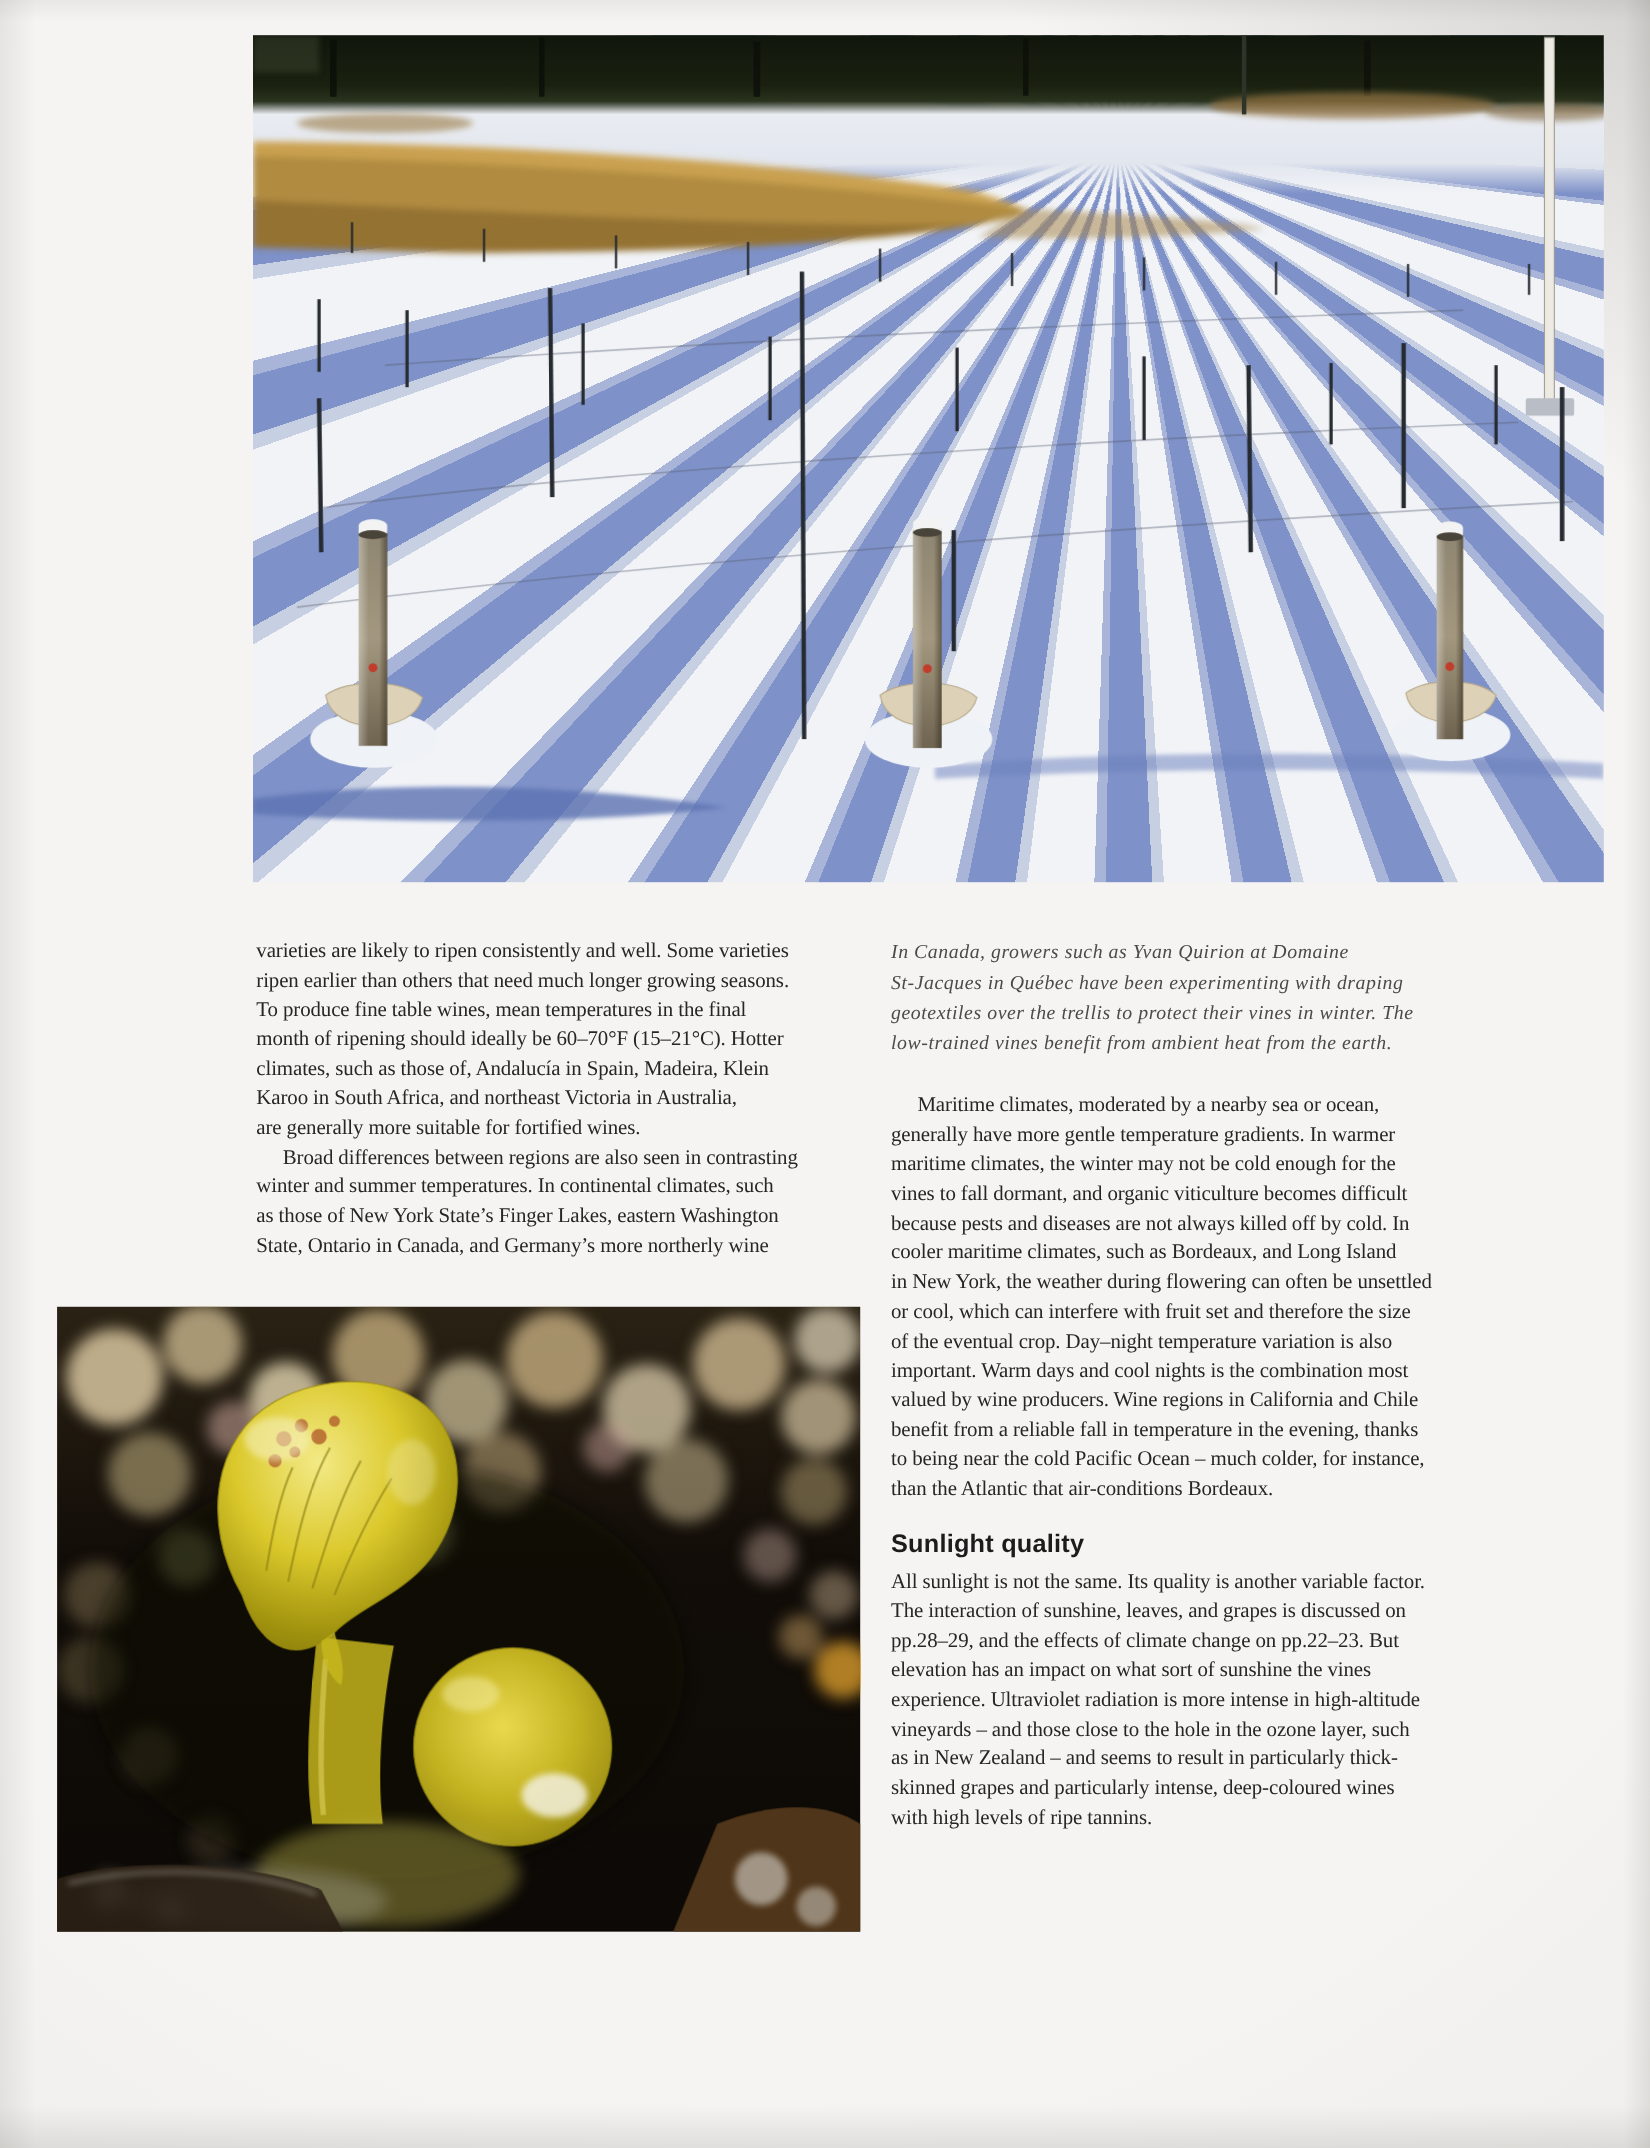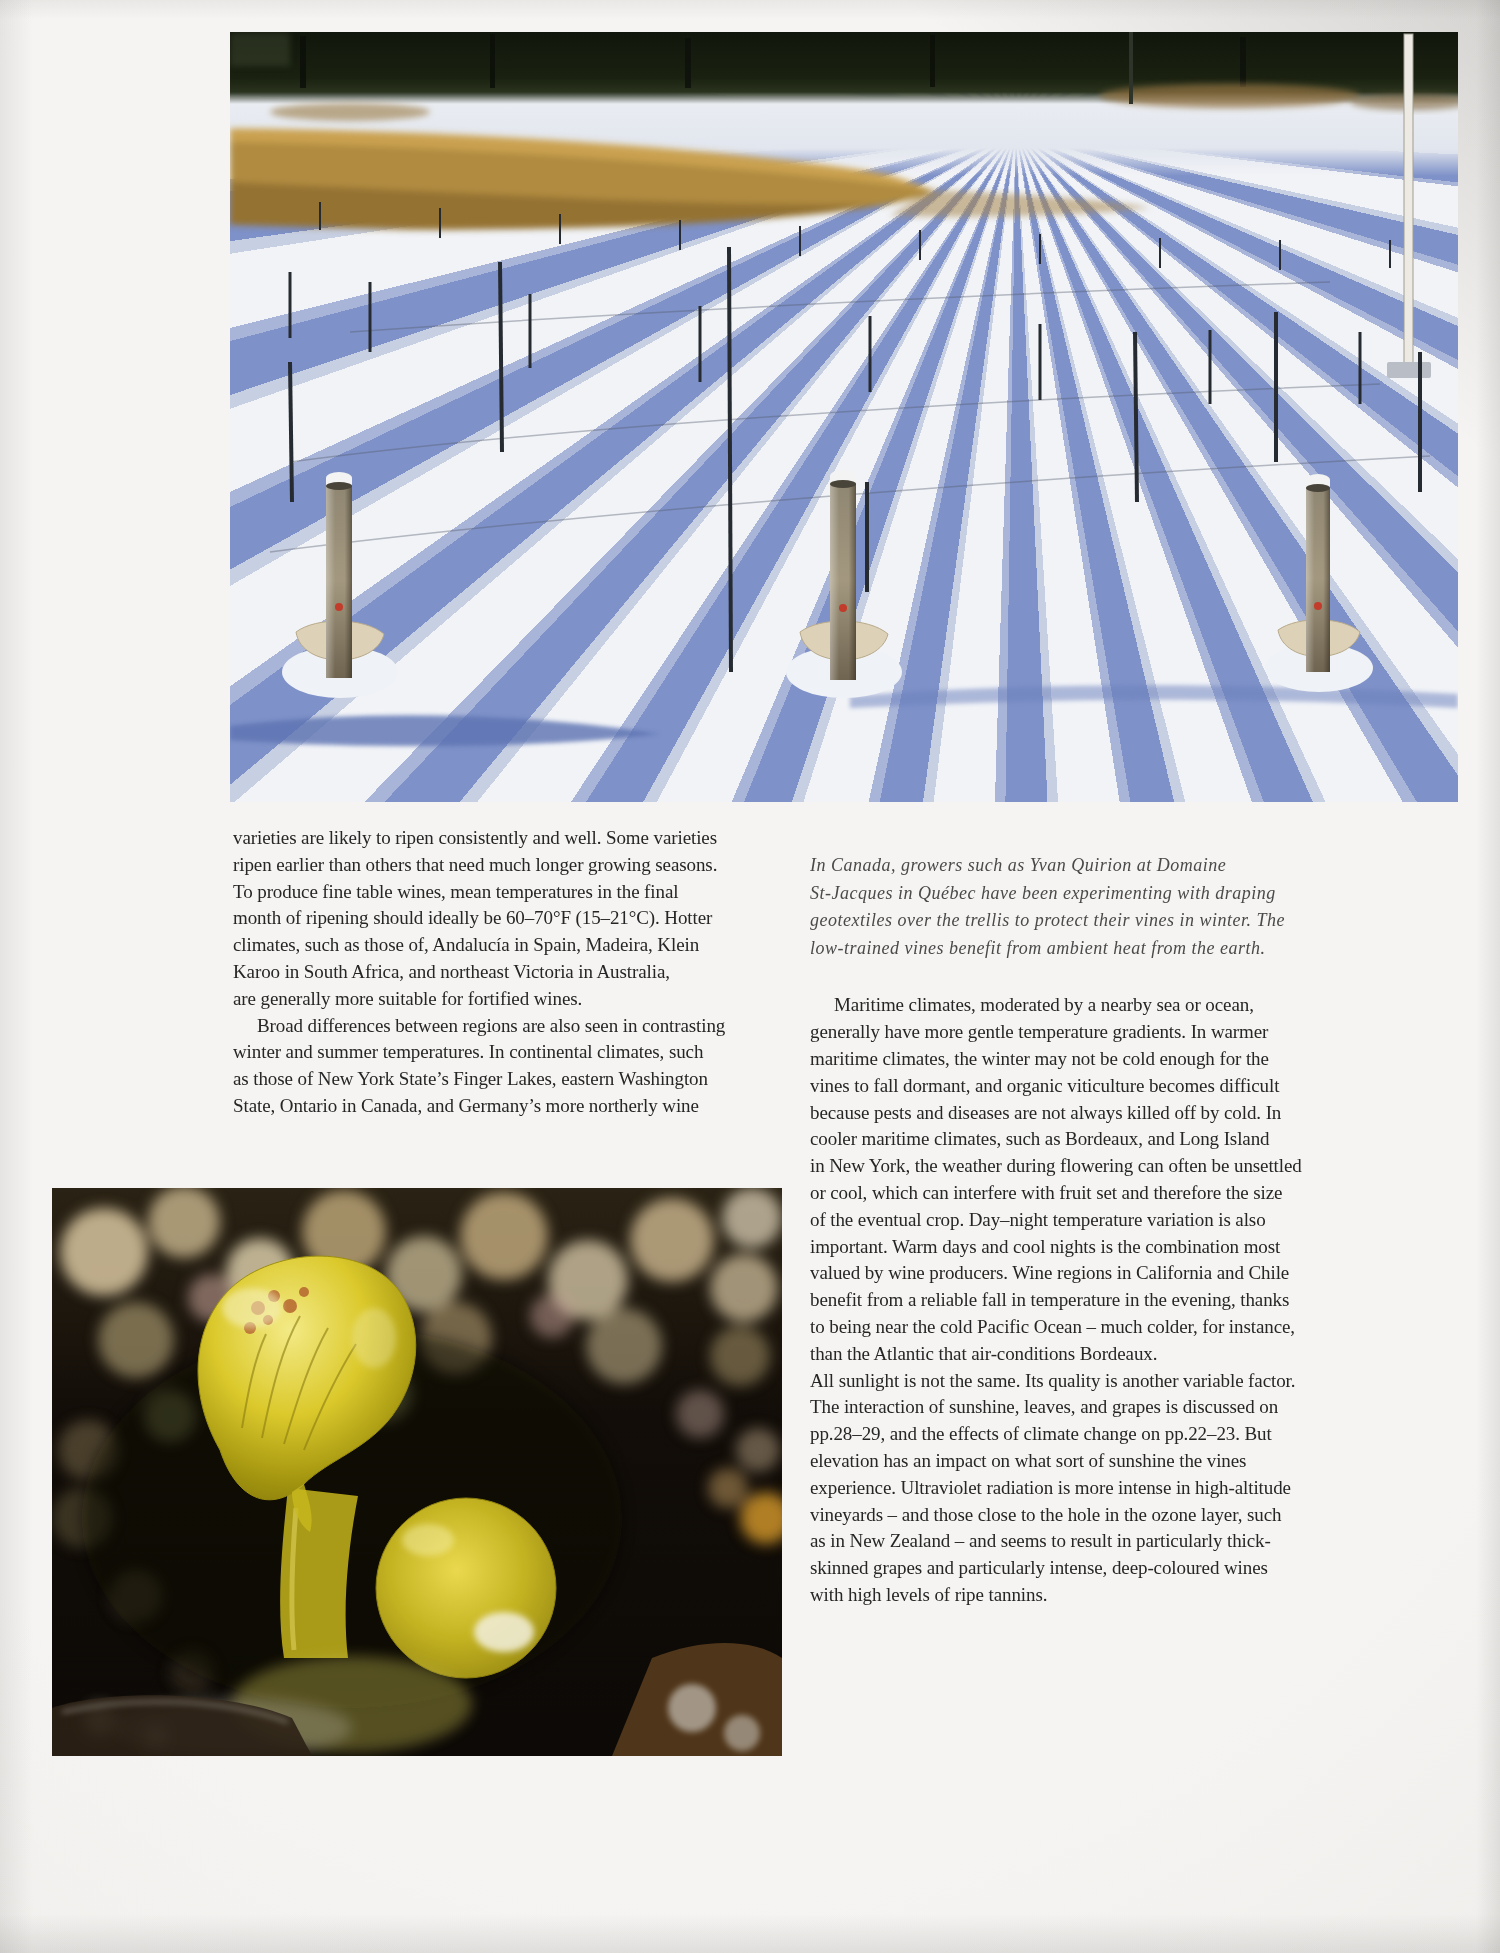--- a/index.html
+++ b/index.html
@@ -30,21 +30,21 @@
         #a9b5d8 9.7deg 10.6deg);
   }
   
   .photo-bud{left:52px;top:1188px;width:730px;height:568px;background:var(--night-dark,#17120b);}
   
   .serif{
     white-space:pre-line;color:var(--ink,#262626);
     font-size:19px;line-height:26.8px;letter-spacing:-0.1px;
   }
   .para-indent{text-indent:24px;}
-  .col-left{position:absolute;left:233px;top:825px;width:600px;}
+  .col-left{position:absolute;left:233px;top:852px;width:600px;}
   .col-right{position:absolute;left:810px;top:852px;width:620px;}
   .photo-caption{
     white-space:pre-line;color:var(--caption-ink,#4a4a4a);
     font-family:Liberation Serif, serif;font-style:italic;
     font-size:18px;line-height:27.6px;letter-spacing:.5px;
   }
   .cap-top{margin:0 0 30px 0;}
   .section-heading{
     font-family:"Liberation Sans",sans-serif;font-weight:bold;font-style:normal;
     color:var(--heading-ink,#1c1c1c);font-size:23px;line-height:30px;letter-spacing:.2px;
@@ -204,20 +204,21 @@
 because pests and diseases are not always killed off by cold. In
 cooler maritime climates, such as Bordeaux, and Long Island
 in New York, the weather during flowering can often be unsettled
 or cool, which can interfere with fruit set and therefore the size
 of the eventual crop. Day–night temperature variation is also
 important. Warm days and cool nights is the combination most
 valued by wine producers. Wine regions in California and Chile
 benefit from a reliable fall in temperature in the evening, thanks
 to being near the cold Pacific Ocean – much colder, for instance,
 than the Atlantic that air-conditions Bordeaux.</div>
+    <div class="section-heading">Sunlight quality</div>
     <div class="serif">All sunlight is not the same. Its quality is another variable factor.
 The interaction of sunshine, leaves, and grapes is discussed on
 pp.28–29, and the effects of climate change on pp.22–23. But
 elevation has an impact on what sort of sunshine the vines
 experience. Ultraviolet radiation is more intense in high-altitude
 vineyards – and those close to the hole in the ozone layer, such
 as in New Zealand – and seems to result in particularly thick-
 skinned grapes and particularly intense, deep-coloured wines
 with high levels of ripe tannins.</div>
   </div>

